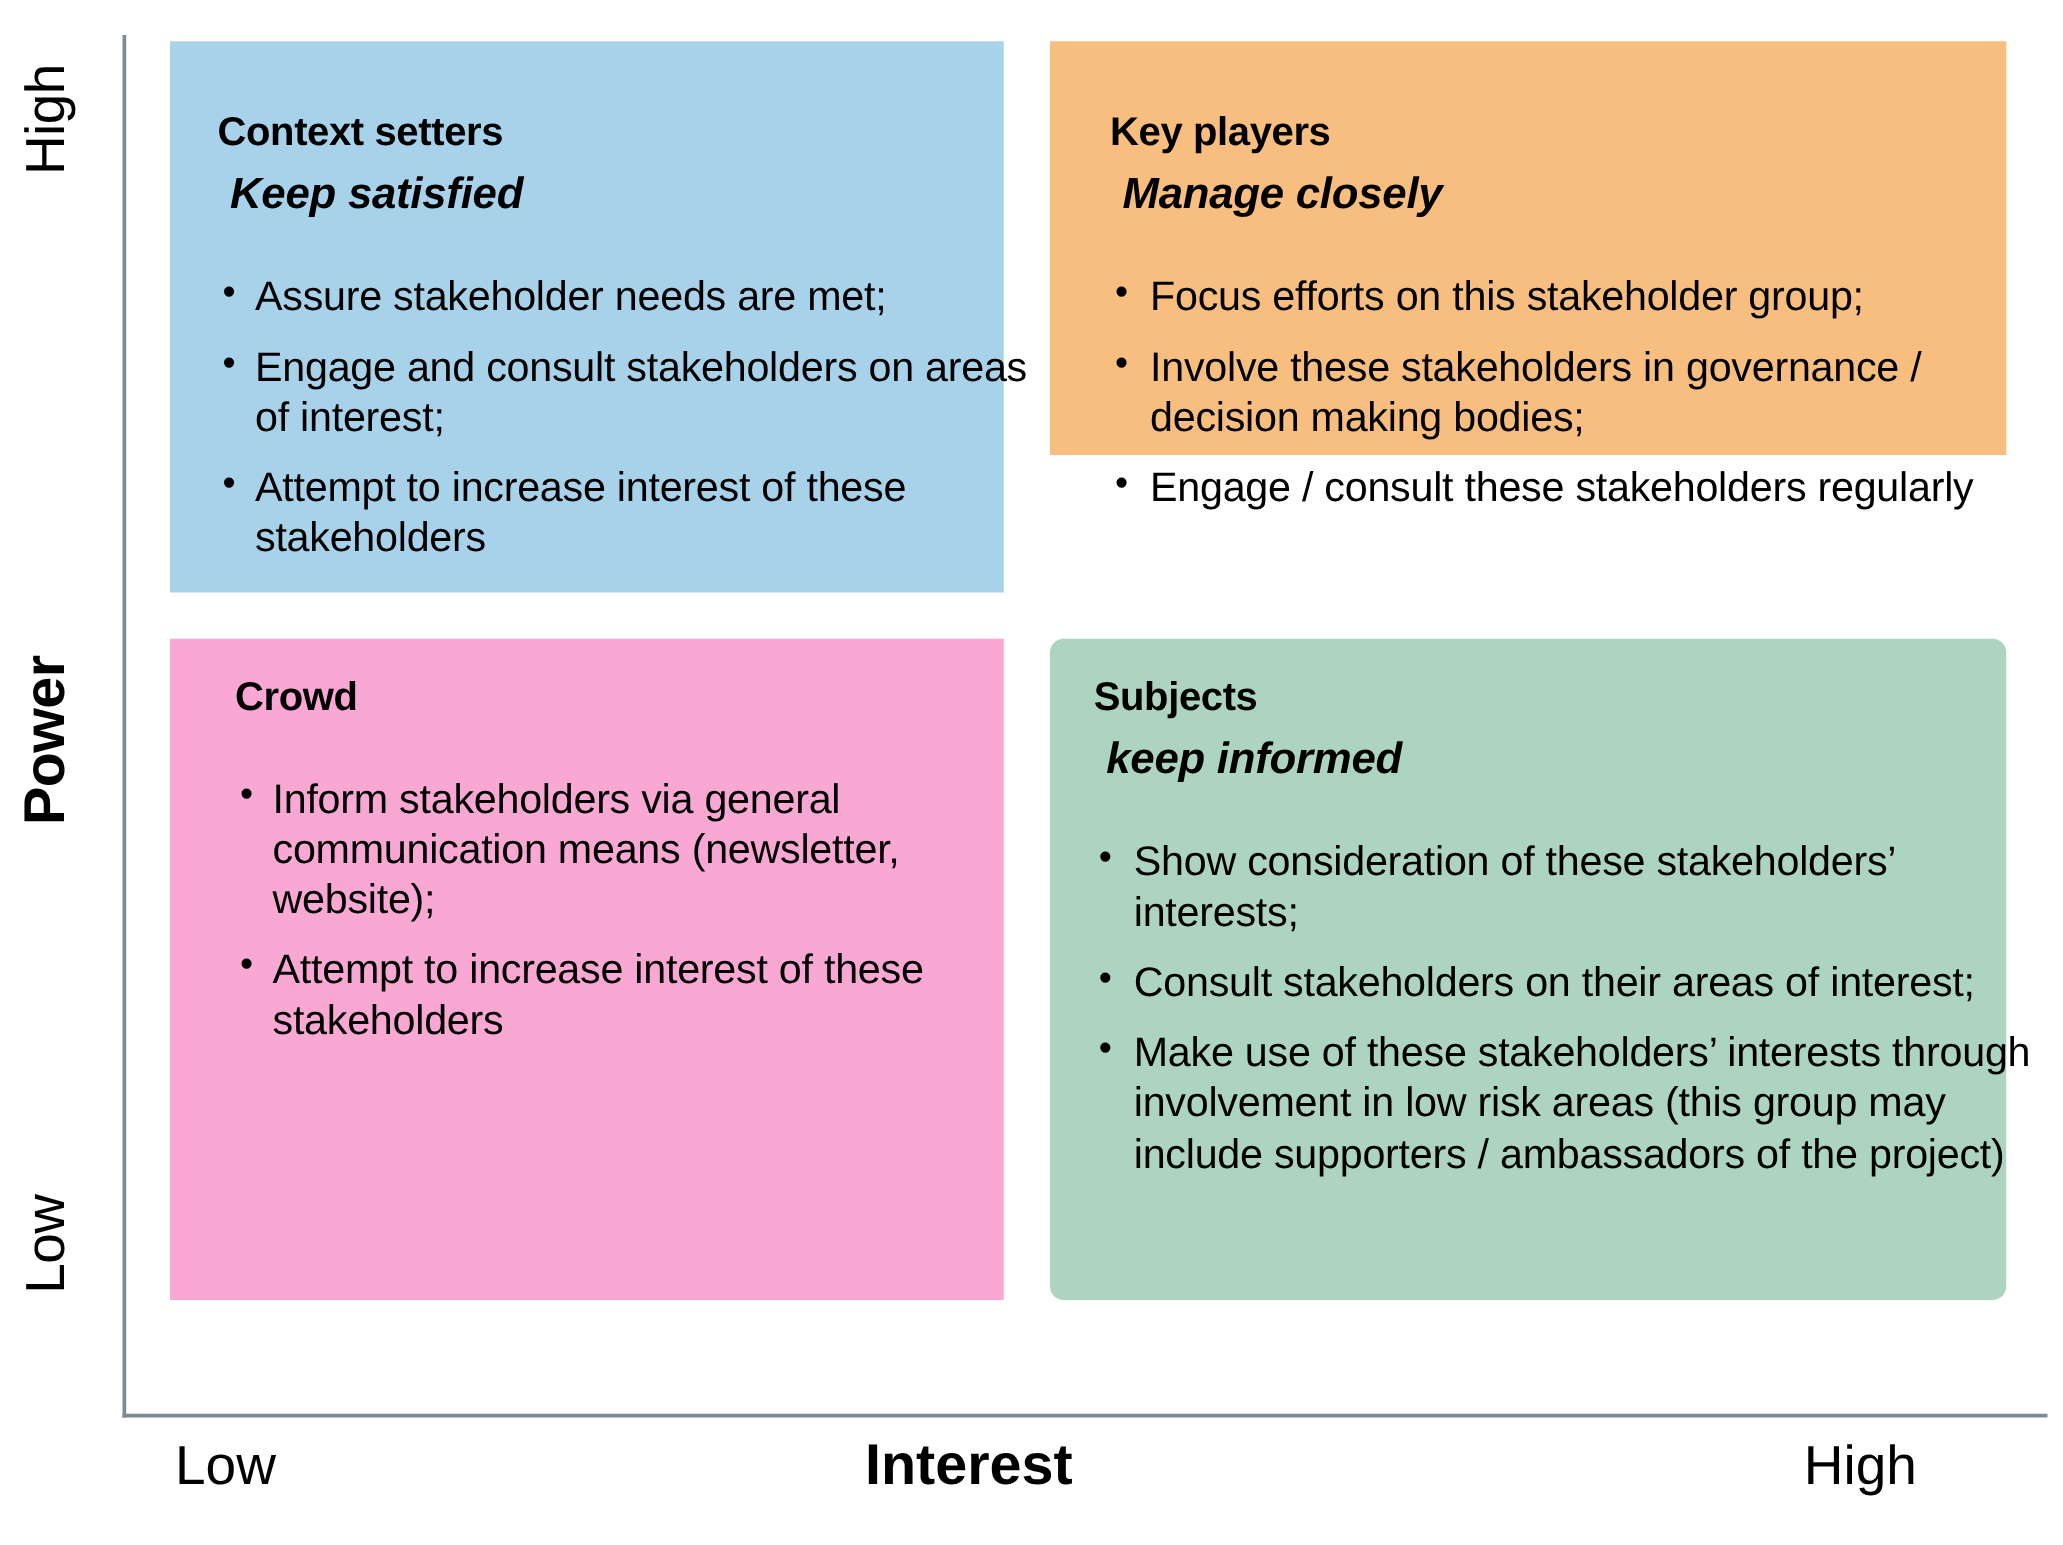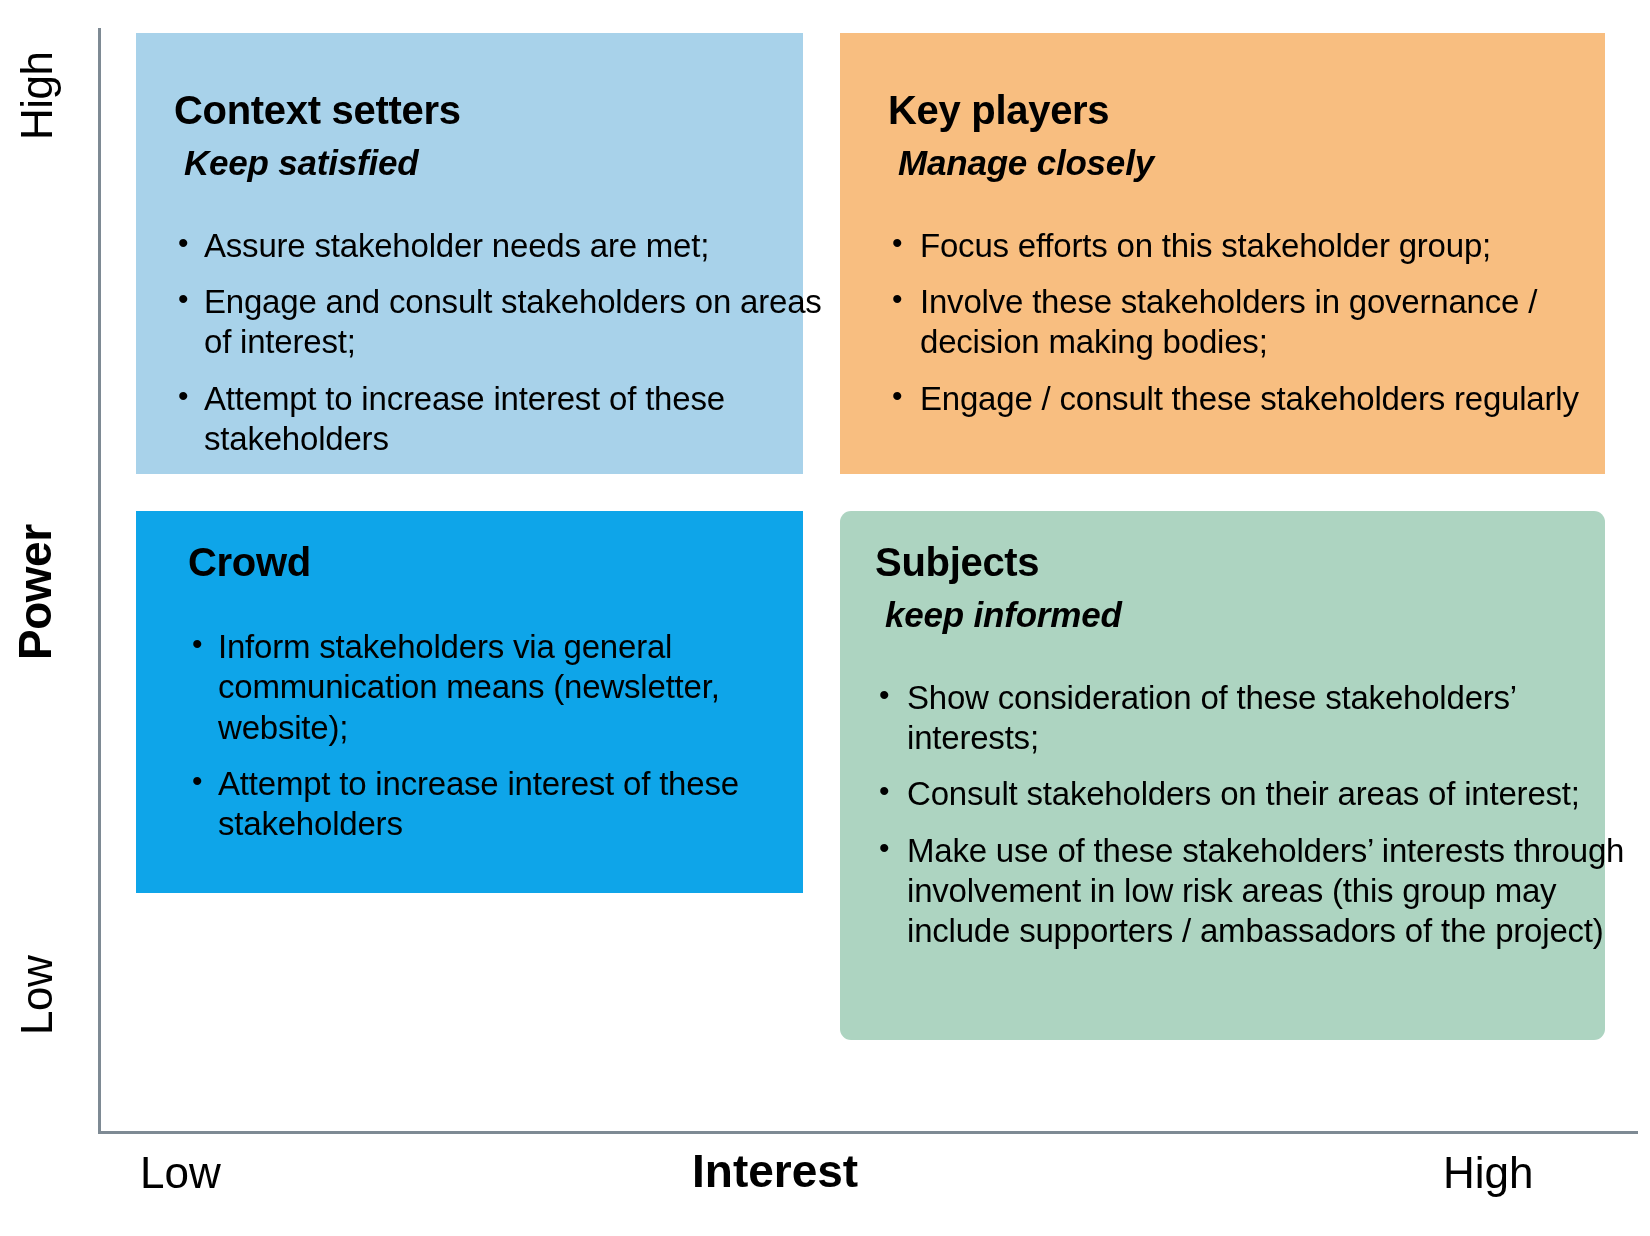--- a/index.html
+++ b/index.html
@@ -58,32 +58,32 @@
   #x-low      { left: 140px;  top: 1148px; font-weight: 400; }
   #x-interest { left: 692px;  top: 1144px; font-weight: 700; font-size: 46px; }
   #x-high     { left: 1443px; top: 1148px; font-weight: 400; }
 
   
   .quad {
     position: absolute;
     box-sizing: border-box;
   }
   #quad-context  { left: 136px;  top: 33px;   width: 667px; height: 441px; background: #A8D2EA; }
-  #quad-key      { left: 840px;  top: 33px;   width: 765px; height: 441px; background: #F8BE80; }
-  #quad-crowd    { left: 136px;  top: 511px;  width: 667px; height: 382px; background: #0ea5e9; }
+  #quad-key      { left: 840px;  top: 33px;   width: 765px; height: 331px; background: #F8BE80; }
+  #quad-crowd    { left: 136px;  top: 511px;  width: 667px; height: 529px; background: #f9a8d4; }
   #quad-subjects { left: 840px;  top: 511px;  width: 765px; height: 529px; background: #ADD4C1; border-radius: 11px; }
 
   .quad-inner {
     position: absolute;
     left: 0; top: 0;
     width: 100%;
   }
 
   .q-title {
-    font-size: 40px;
+    font-size: 32px;
     font-weight: 700;
     line-height: 1.05;
     margin: 0;
     letter-spacing: -0.3px;
   }
   .q-sub {
     font-size: 35px;
     font-weight: 700;
     font-style: italic;
     line-height: 1.05;

